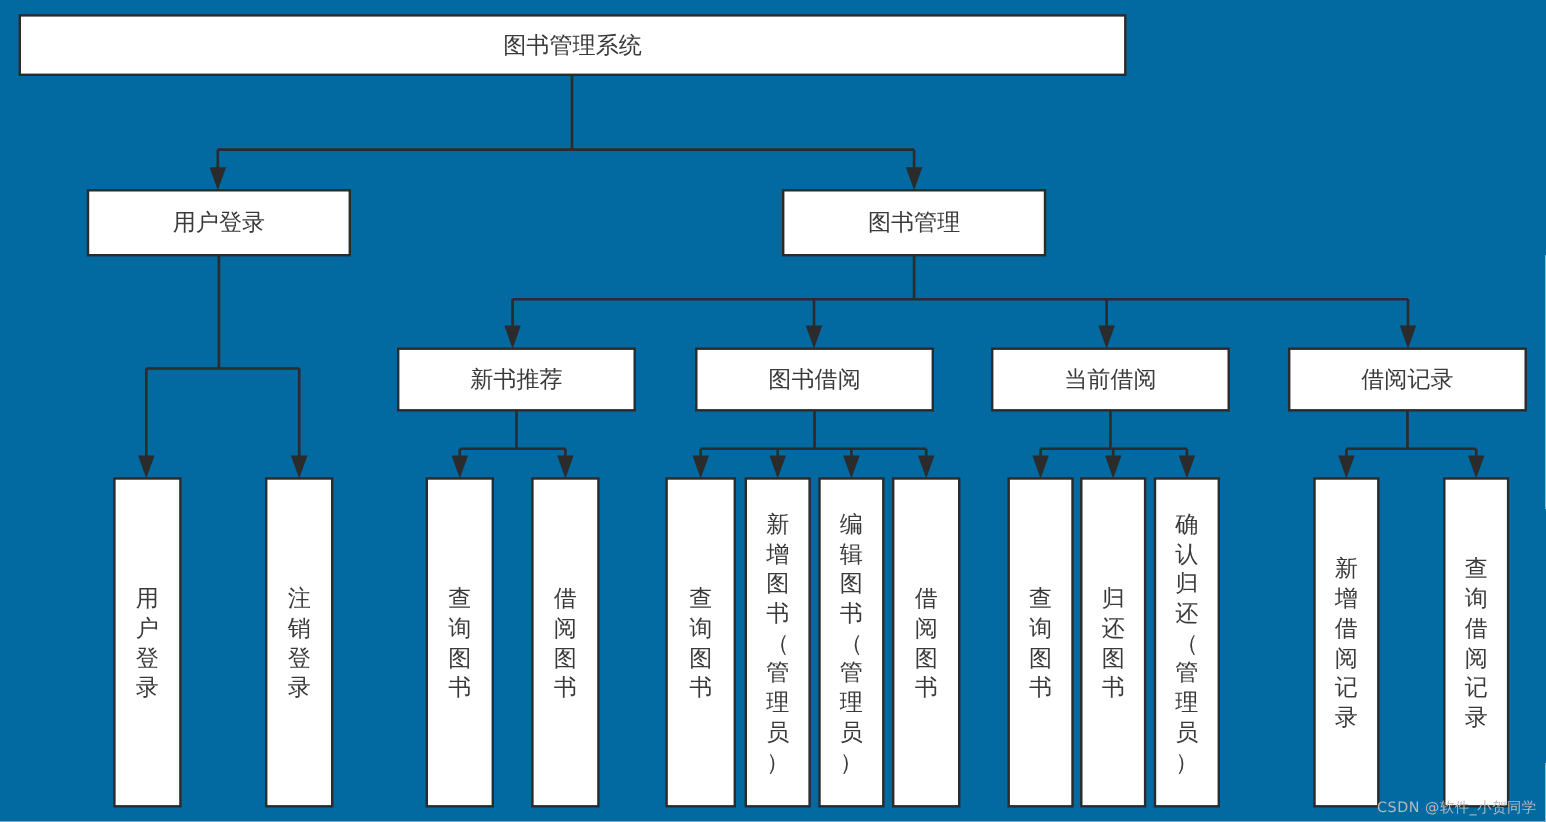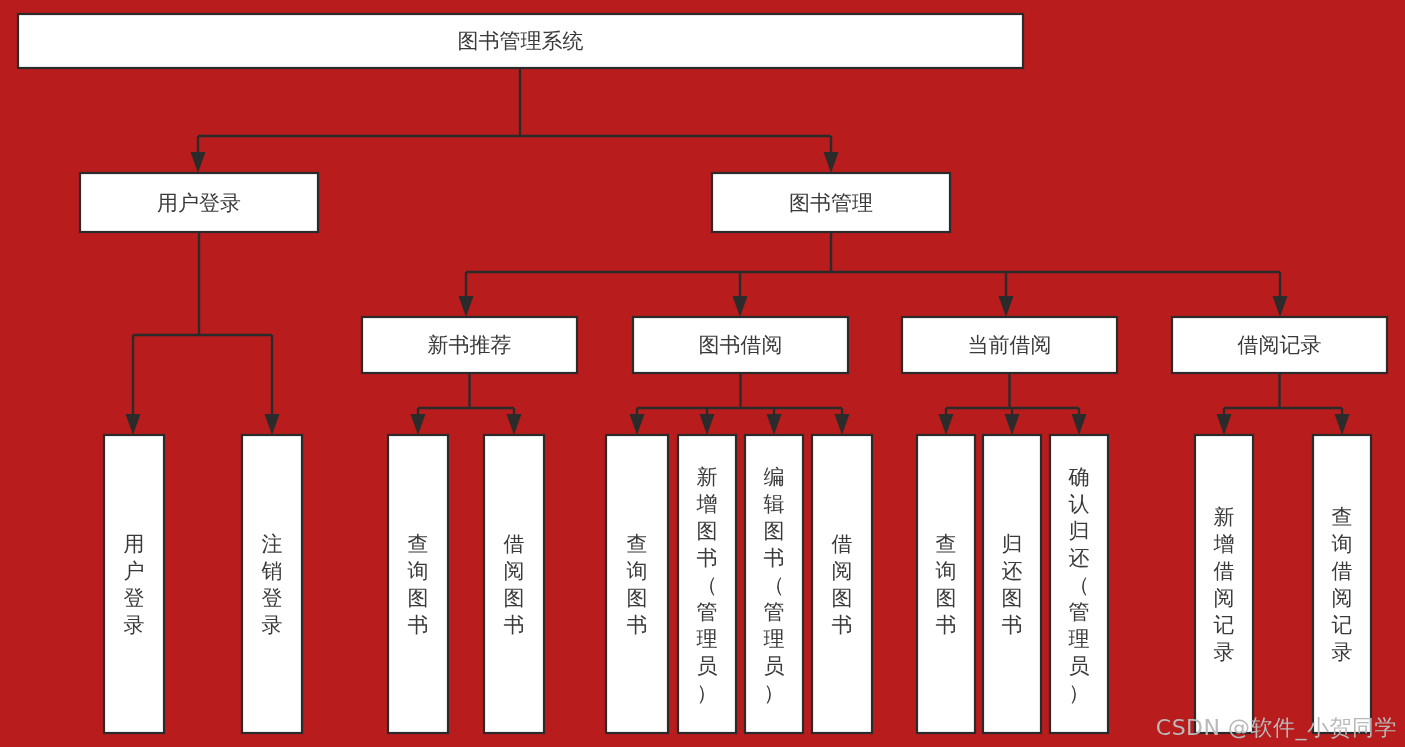--- a/index.html
+++ b/index.html
@@ -8,21 +8,21 @@
     padding: 0;
     background: #ffffff;
   }
   body {
     font-family: "DejaVu Sans", "Liberation Sans", sans-serif;
   }
   #diagram-root {
     position: relative;
     width: 1405px;
     height: 747px;
-    background: #b91c1c;
+    background: #0369a1;
     overflow: hidden;
   }
   svg#flow-svg {
     position: absolute;
     left: 0;
     top: 0;
     width: 1405px;
     height: 747px;
     display: block;
   }
@@ -52,21 +52,21 @@
   }
   .arrow-head {
     fill: #2b2b2b;
     stroke: none;
   }
   .watermark-text {
     position: absolute;
     right: 8px;
     bottom: 4px;
     color: #b9b9b9;
-    font-size: 22px;
+    font-size: 13px;
     font-family: "DejaVu Sans", "Liberation Sans", sans-serif;
     white-space: nowrap;
     user-select: none;
     letter-spacing: 0.5px;
   }
 </style>
 </head>
 <body>
 
 <div id="diagram-root">

